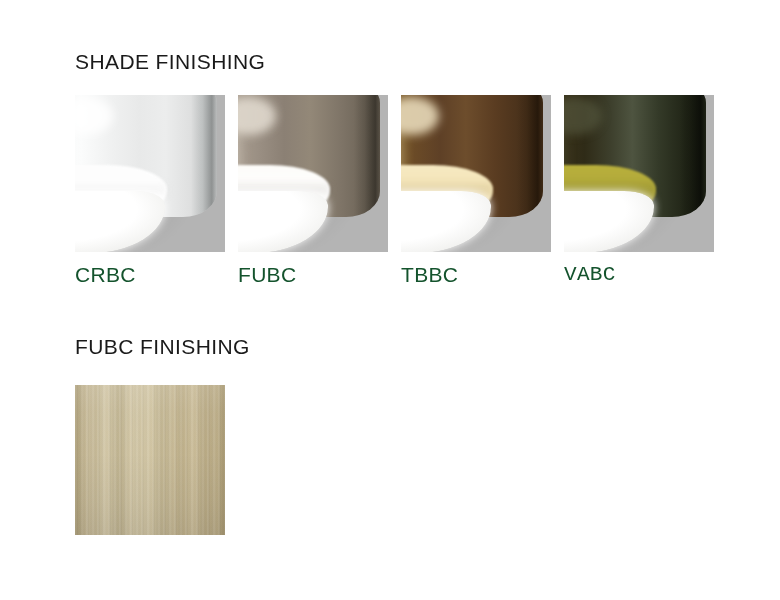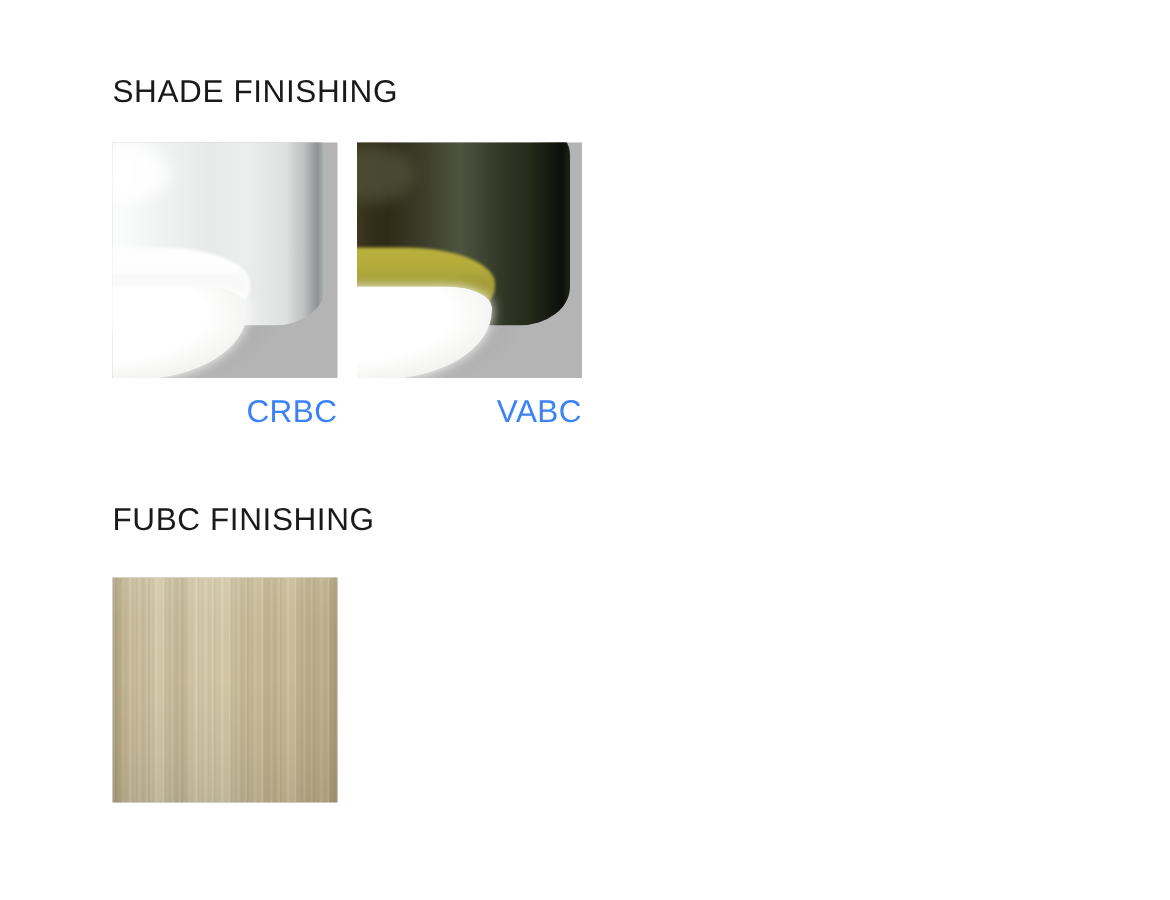--- a/index.html
+++ b/index.html
@@ -13,21 +13,20 @@
     font-family: "Liberation Sans", sans-serif;
     overflow: hidden;
     position: relative;
   }
 
   .page {
     position: absolute;
     left: 0; top: 0;
     width: 780px;
     height: 520px;
-    text-align: right;
   }
 
   .section-title {
     position: absolute;
     font-size: 21px;
     line-height: 21px;
     letter-spacing: 0.4px;
     color: #1a1a1a;
     font-weight: 400;
     white-space: nowrap;
@@ -42,40 +41,40 @@
     display: flex;
     flex-direction: row;
   }
   #shade-row { top: 95px; }
   #frame-row { top: 385px; }
 
   .swatch-cell {
     margin-right: 13px;
     width: 150px;
   }
-  .swatch-cell:last-child { margin-right: 17px; }
+  .swatch-cell:last-child { margin-right: 17px; font-family: Liberation Mono, monospace; }
 
   .swatch-img {
     width: 150px;
     height: 157px;
     background: #b4b4b4;
     position: relative;
     overflow: hidden;
   }
 
   .swatch-img.square {
     height: 150px;
   }
 
   .swatch-label {
     margin-top: 12px;
     font-size: 21px;
     line-height: 22px;
     letter-spacing: 0.3px;
-    color: #3b82f6;
+    color: #14532d;
     white-space: nowrap;
   }
 
   
   
 
   .lamp {
     position: absolute;
     left: -42px;
     top: -14px;
@@ -301,21 +300,55 @@
             <div class="glass-rim"></div>
           </div>
           <div class="inner-disc"></div>
           <div class="diffuser-shadow"></div>
           <div class="diffuser"></div>
         </div>
       </div>
       <div class="swatch-label">CRBC</div>
     </div>
 
-
+    <div class="swatch-cell">
+      <div class="swatch-img">
+        <div class="lamp fubc">
+          <div class="drop-shadow"></div>
+          <div class="glass-body">
+            <div class="glass-sheen"></div>
+            <div class="glass-highlight2"></div>
+            <div class="glass-highlight"></div>
+            <div class="glass-rim"></div>
+          </div>
+          <div class="inner-disc"></div>
+          <div class="diffuser-shadow"></div>
+          <div class="diffuser"></div>
+        </div>
+      </div>
+      <div class="swatch-label">FUBC</div>
+    </div>
+
+    <div class="swatch-cell">
+      <div class="swatch-img">
+        <div class="lamp tbbc">
+          <div class="drop-shadow"></div>
+          <div class="glass-body">
+            <div class="glass-sheen"></div>
+            <div class="glass-highlight2"></div>
+            <div class="glass-highlight"></div>
+            <div class="glass-rim"></div>
+          </div>
+          <div class="inner-disc"></div>
+          <div class="diffuser-shadow"></div>
+          <div class="diffuser"></div>
+        </div>
+      </div>
+      <div class="swatch-label">TBBC</div>
+    </div>
 
     <div class="swatch-cell">
       <div class="swatch-img">
         <div class="lamp vabc">
           <div class="drop-shadow"></div>
           <div class="glass-body">
             <div class="glass-sheen"></div>
             <div class="glass-highlight2"></div>
             <div class="glass-highlight"></div>
             <div class="glass-rim"></div>

